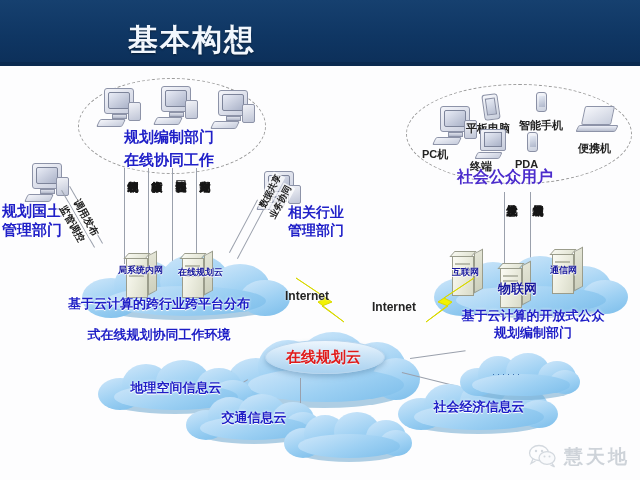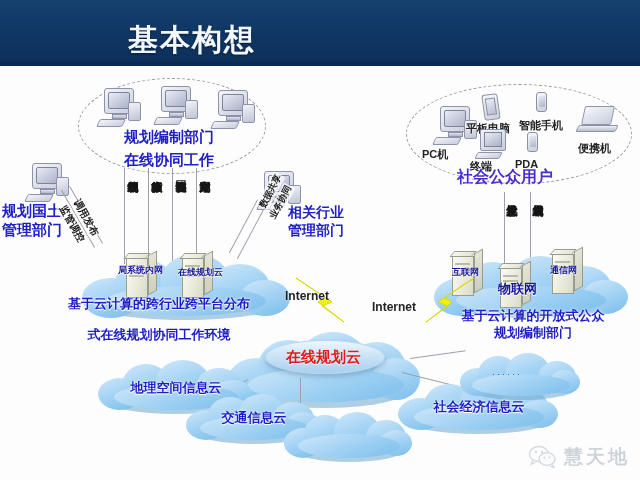--- a/index.html
+++ b/index.html
@@ -210,21 +210,21 @@
   }
   .vert-label {
     position:absolute; color:#161616; font-weight:bold;
     writing-mode:vertical-rl; text-orientation:upright;
     letter-spacing:0px; line-height:1;
     background:rgba(255,255,255,.60);
     text-shadow:0 0 2px #fff;
   }
 
   
-  .watermark { position:absolute; right:10px; bottom:10px; display:flex; align-items:center; gap:6px; opacity:.42; }
+  .watermark { position:absolute; right:10px; bottom:10px; display:flex; gap:6px; opacity:.42; }
   .wm-text { font-size:19px; color:#8e9ba8; font-weight:bold; letter-spacing:3px; }
   .dots { position:absolute; color:#2b63a8; font-size:9px; letter-spacing:2px; }
 </style>
 </head>
 <body>
 
 <div id="slide">
 
   <div class="header">
     <div class="header-accent"></div>

